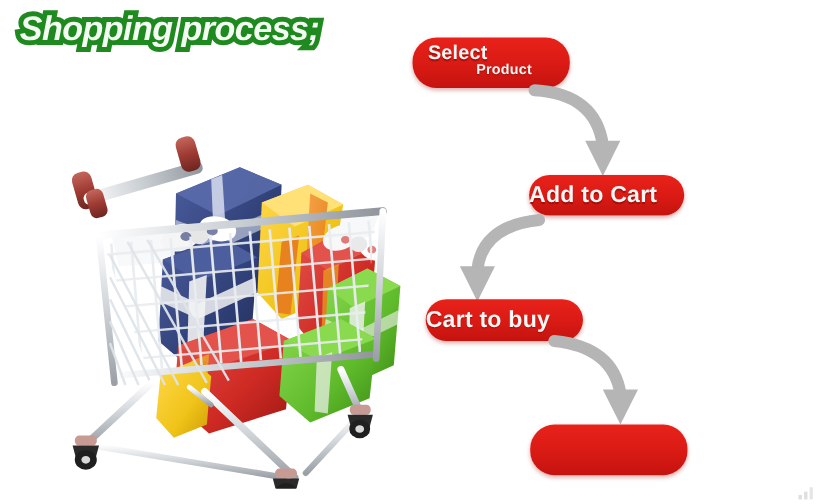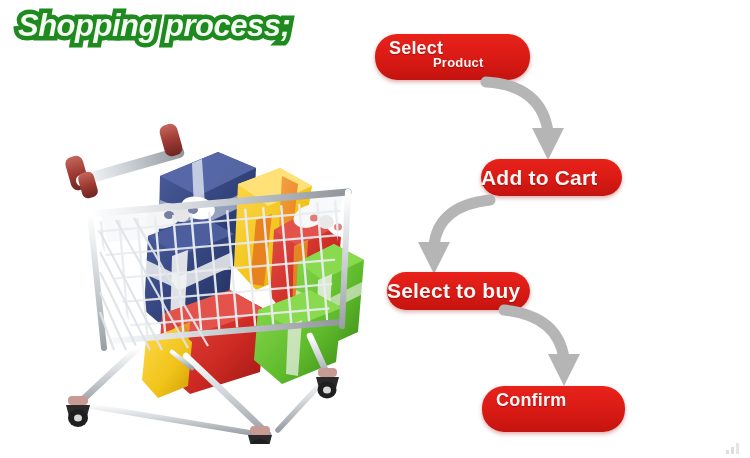--- a/index.html
+++ b/index.html
@@ -77,21 +77,21 @@
   .box-stagger .line-1 { left: 14px; top: 4px;  font-size: 18px; }
   .box-stagger .line-2 { left: 58px; top: 21px; font-size: 13px; }
 
   
   .box-single .line-1 {
     left: 0; right: 0; top: 50%;
     transform: translateY(-50%);
     font-size: 21px;
   }
 
-  #box-select  { left: 375px; top: 34px;  width: 155px; height: 46px; }
+  #box-select  { left: 375px; top: 34px;  width: 143px; height: 46px; }
   #box-cart    { left: 481px; top: 159px; width: 141px; height: 37px; }
   #box-click   { left: 387px; top: 272px; width: 143px; height: 38px; }
   #box-confirm { left: 482px; top: 386px; width: 143px; height: 46px; }
 
   
   .arrow-svg {
     position: absolute;
     overflow: visible;
   }
   #arrow-1 { left: 480px; top: 76px;  width: 110px; height: 88px; }
@@ -342,30 +342,29 @@
   <div class="flow-box box-single" id="box-cart">
     <span class="line line-1">Add to Cart</span>
   </div>
 
   <svg class="arrow-svg" id="arrow-2" viewBox="0 0 110 80">
     <path d="M80,4 C42,8 26,26 24,50" stroke="#b5b5b5" stroke-width="11" fill="none" stroke-linecap="round"></path>
     <path d="M8,46 L40,46 L24,78 Z" fill="#b5b5b5"></path>
   </svg>
 
   <div class="flow-box box-single" id="box-click">
-    <span class="line line-1">Select to buy</span>
+    <span class="line line-1">Cart to buy</span>
   </div>
 
   <svg class="arrow-svg" id="arrow-3" viewBox="0 0 110 84">
     <path d="M6,4 C44,8 62,26 66,52" stroke="#b5b5b5" stroke-width="11" fill="none" stroke-linecap="round"></path>
     <path d="M50,48 L82,48 L66,80 Z" fill="#b5b5b5"></path>
   </svg>
 
   <div class="flow-box box-stagger" id="box-confirm">
-    <span class="line line-1">Confirm</span>
   </div>
 
   <svg id="corner-mark" viewBox="0 0 22 14">
     <rect x="2" y="9" width="3" height="4" fill="#9a9a9a"></rect>
     <rect x="7" y="6" width="3" height="7" fill="#9a9a9a"></rect>
     <rect x="12" y="2" width="3" height="11" fill="#b0b0b0"></rect>
   </svg>
 
 </div>
 

